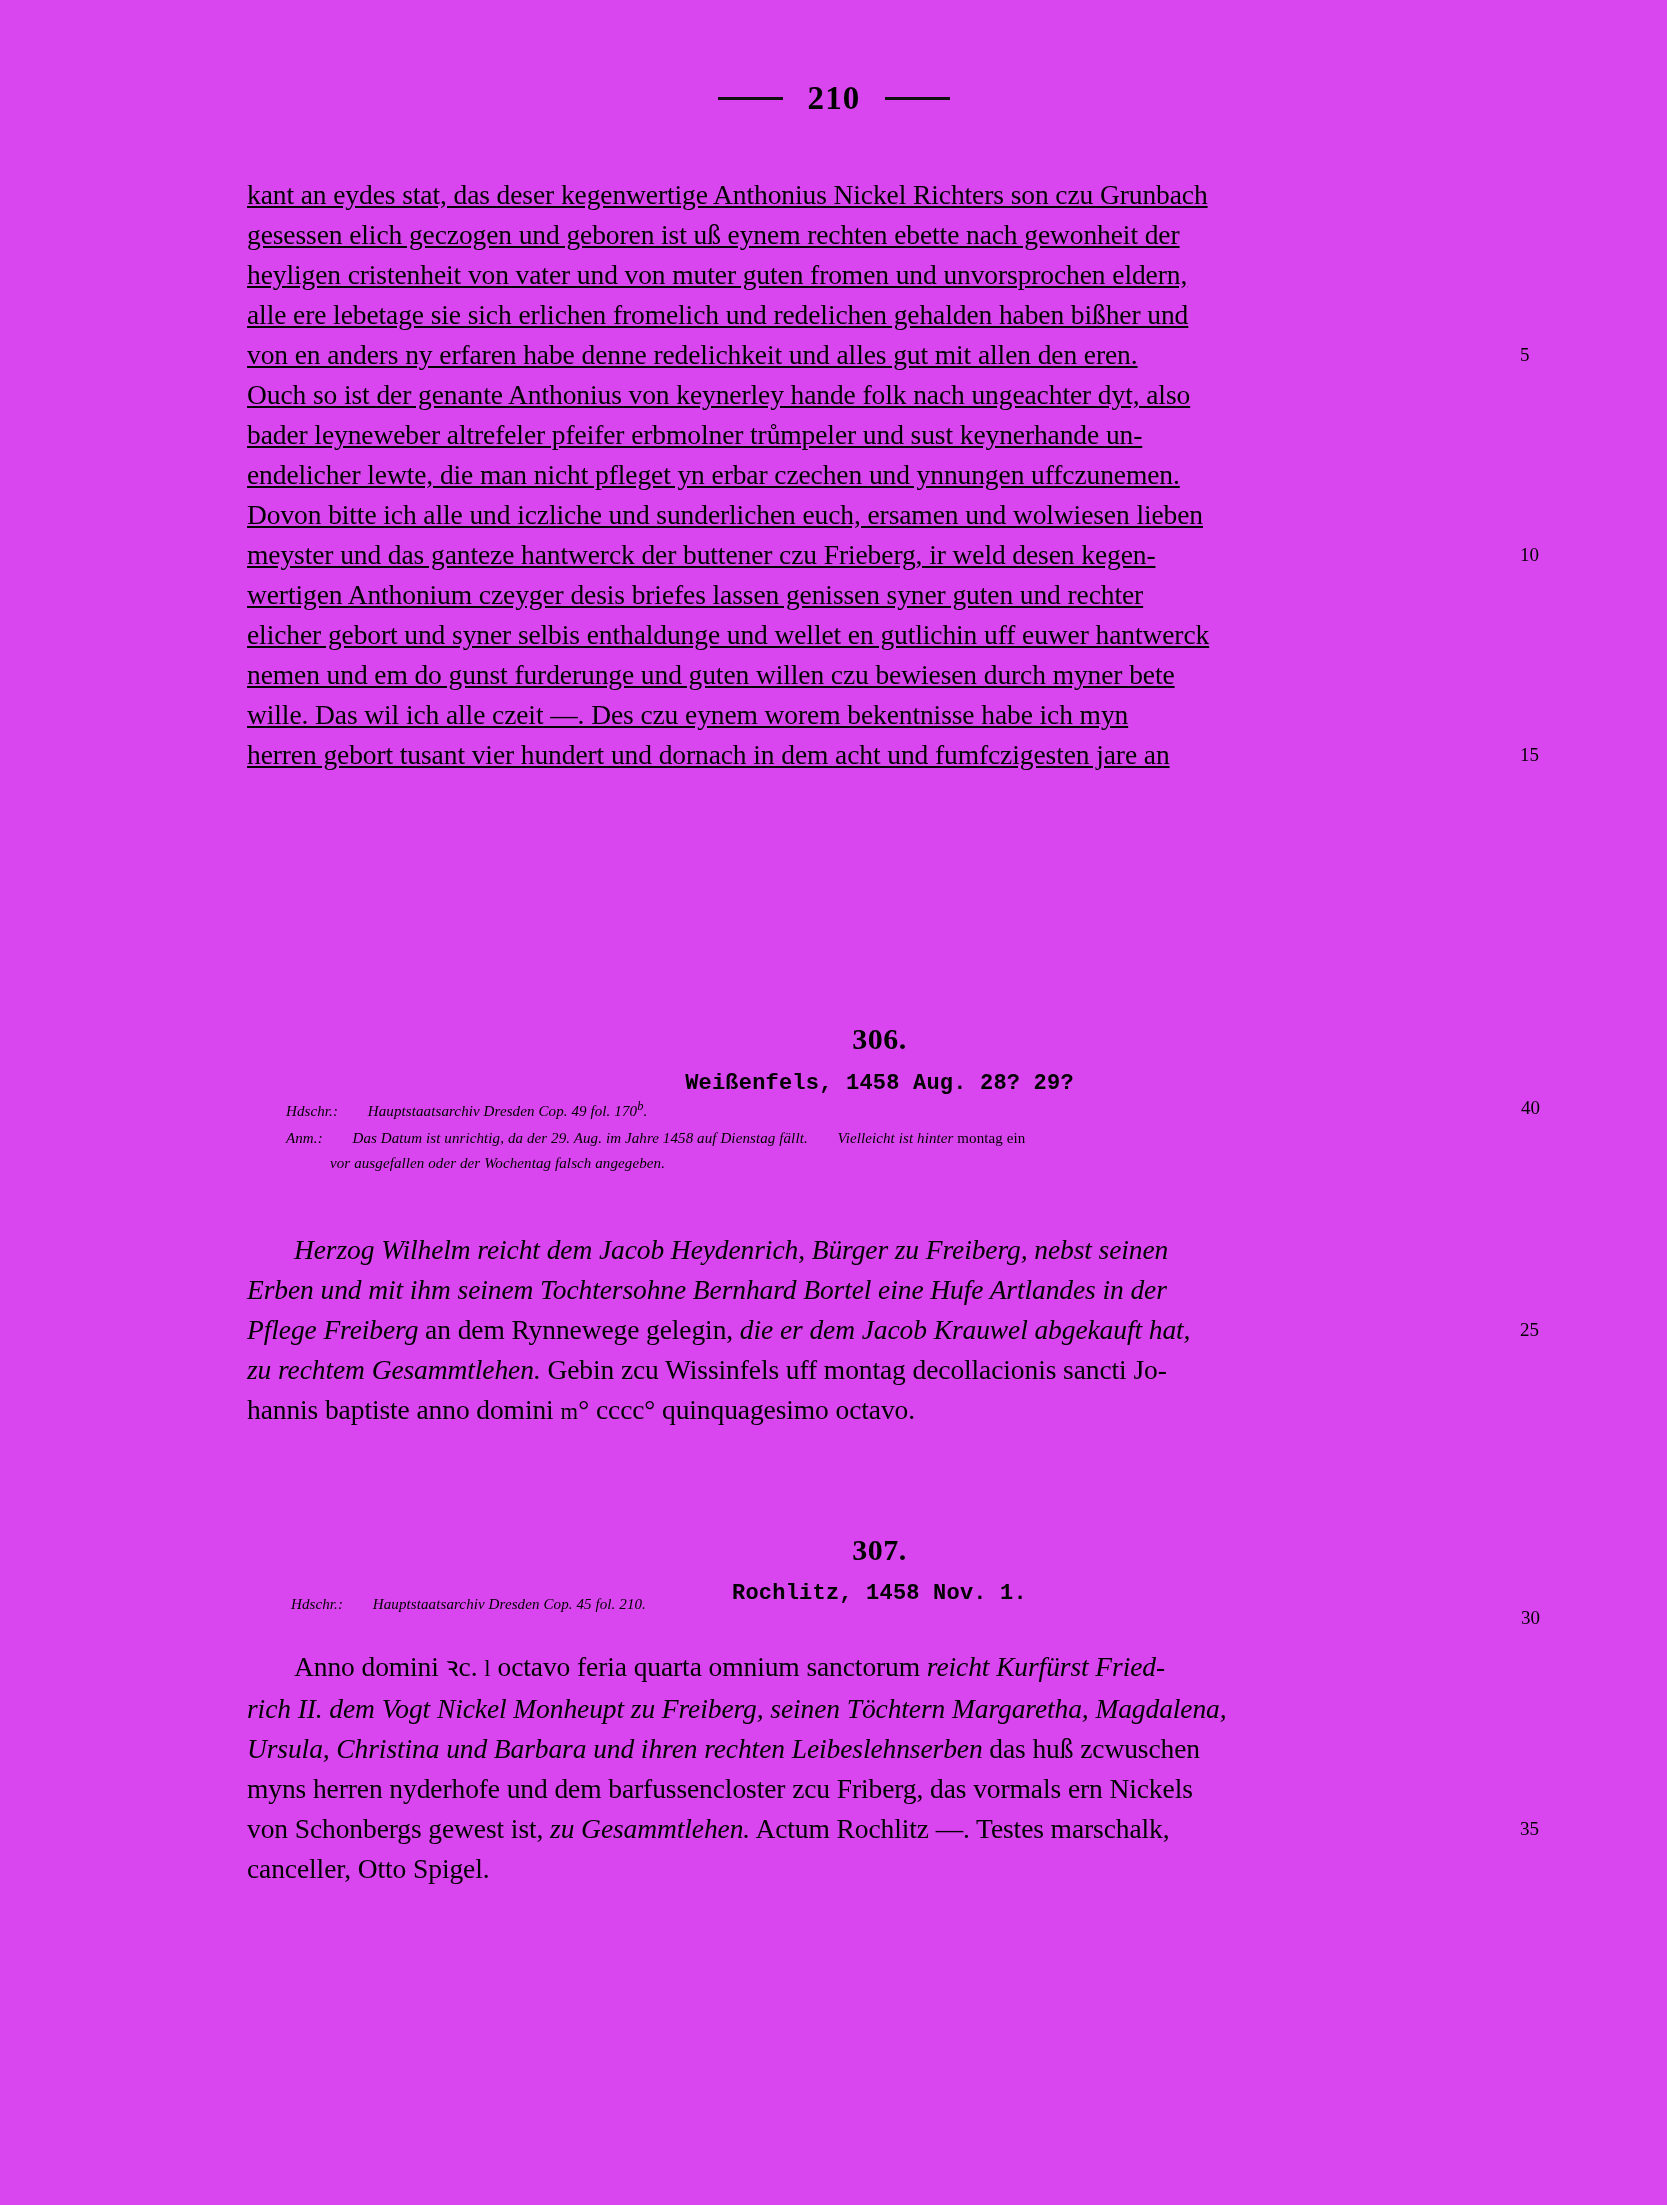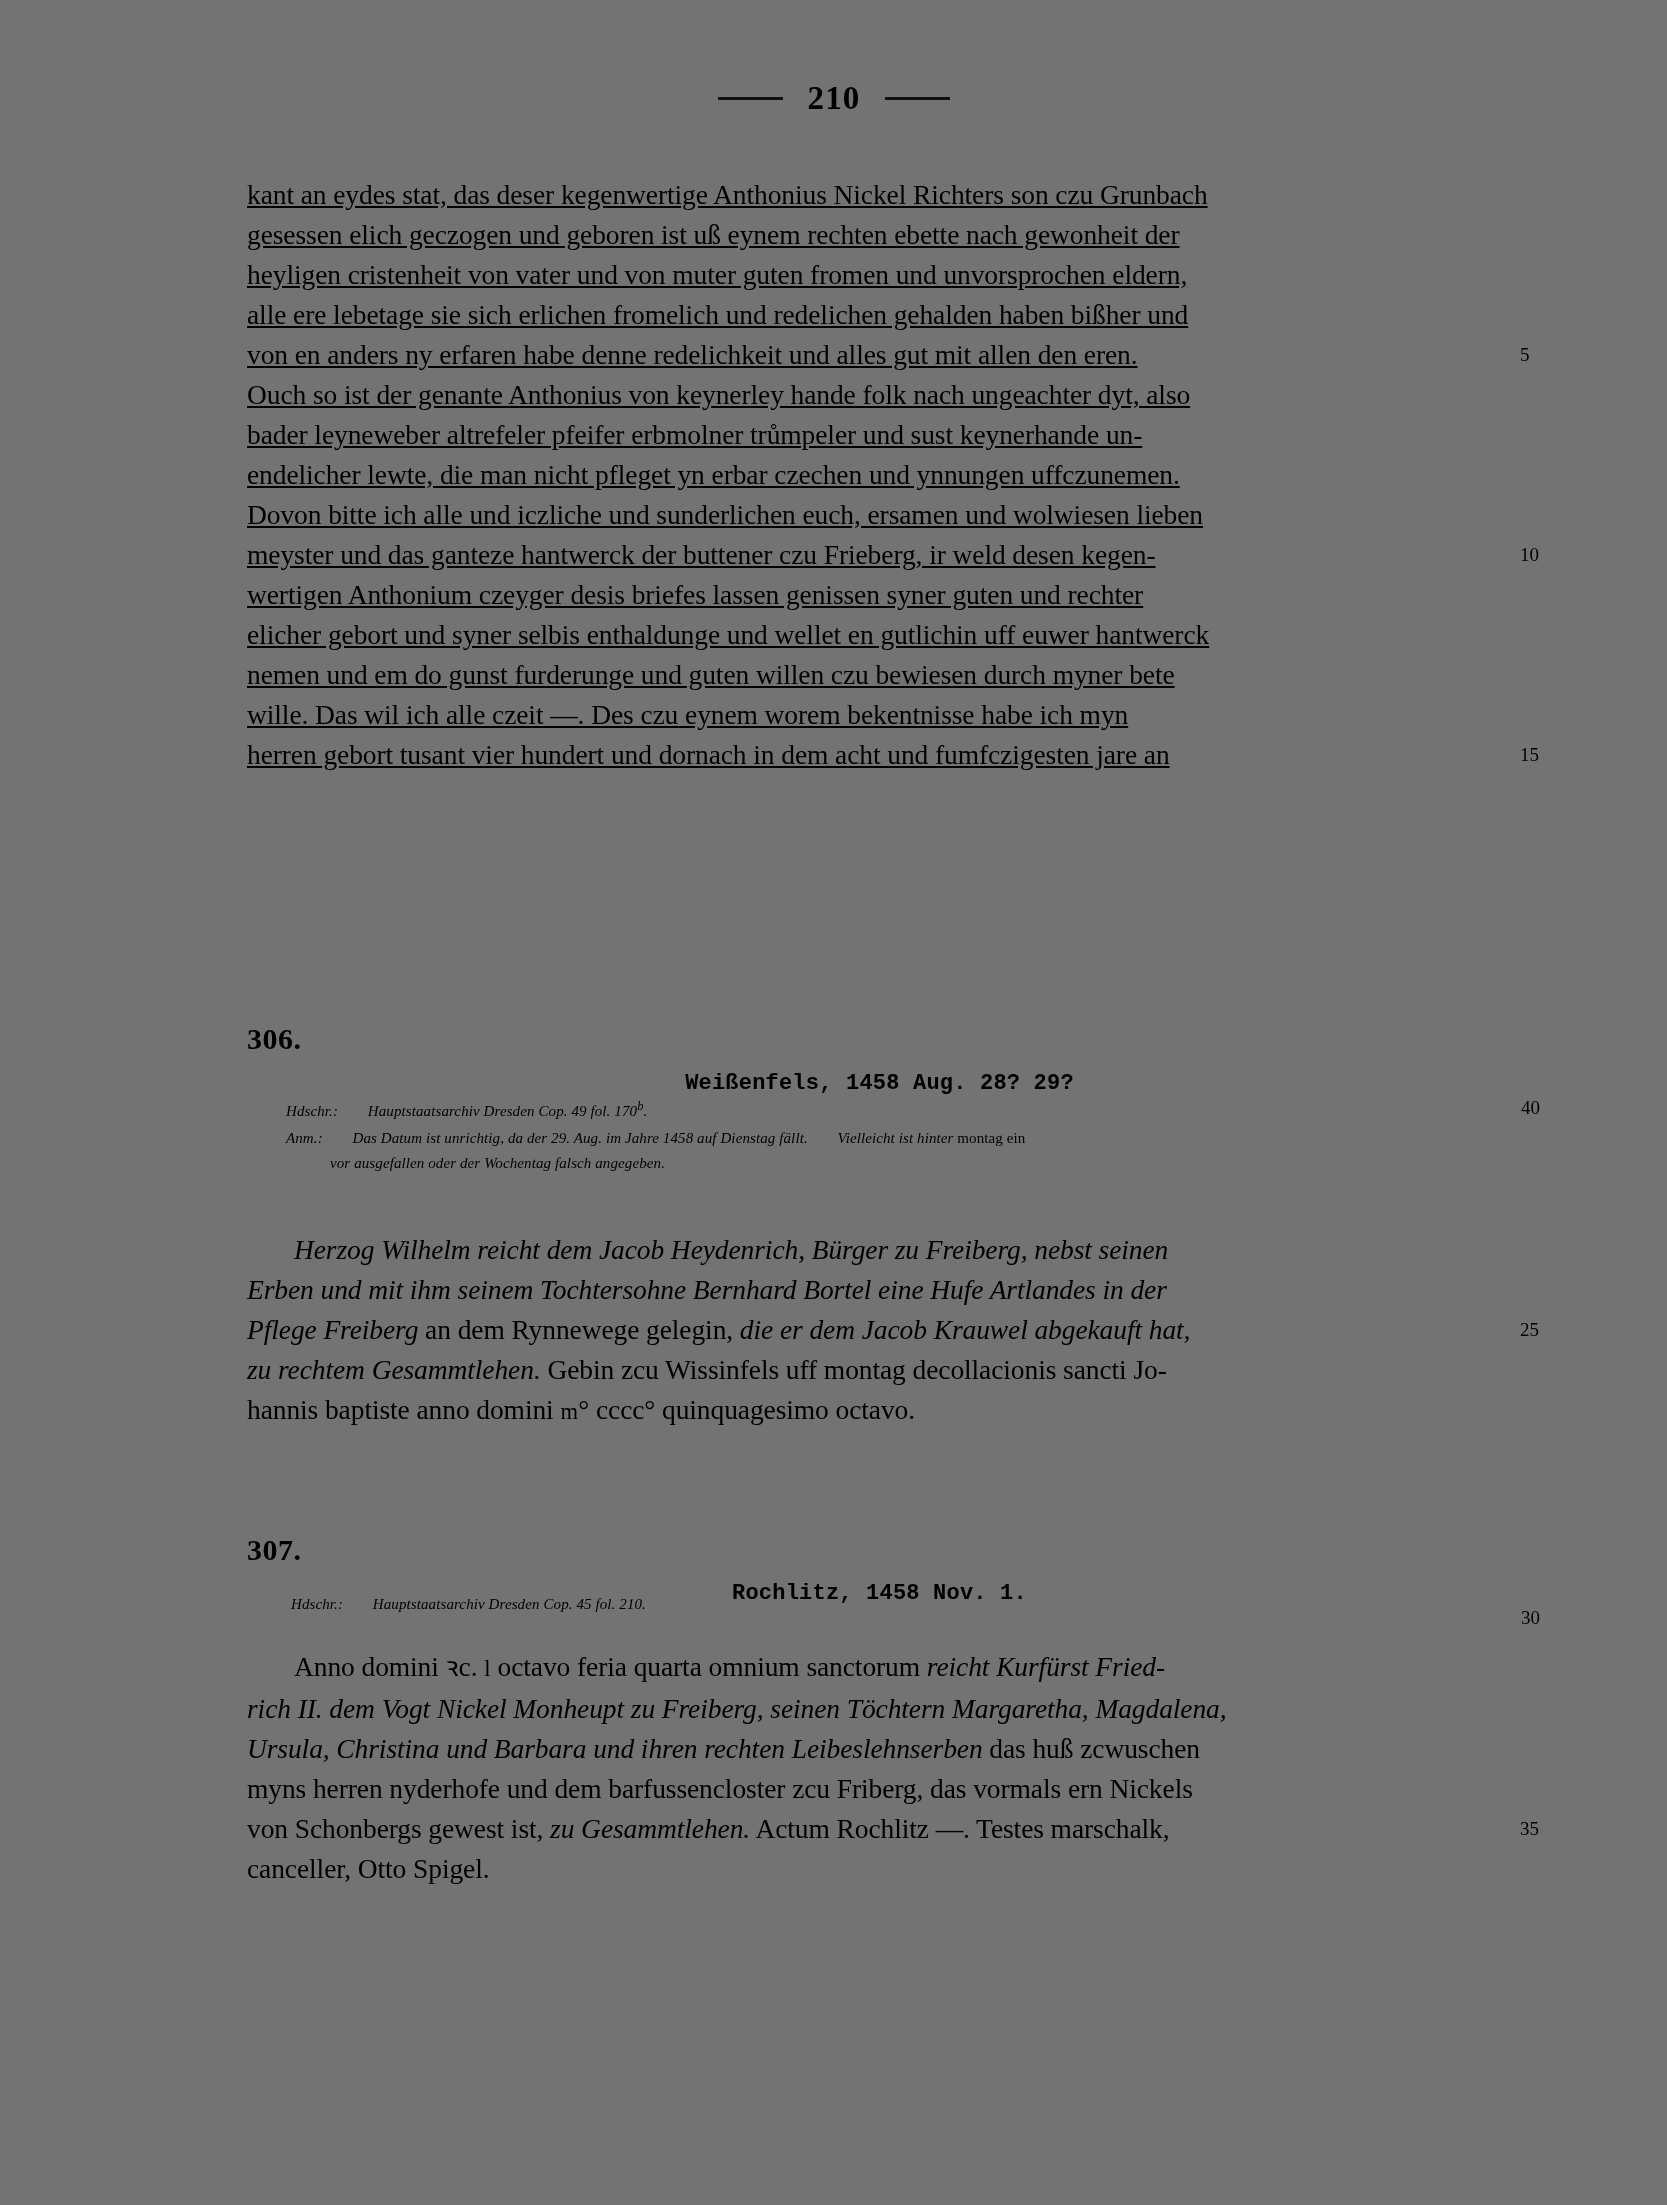--- a/index.html
+++ b/index.html
@@ -8,21 +8,21 @@
     background: #ffffff;
   }
   body {
     font-family: "Liberation Serif", "DejaVu Serif", serif;
     color: #000000;
   }
   #page {
     position: relative;
     width: 1668px;
     height: 2205px;
-    background: #737373;
+    background: #d946ef;
     overflow: hidden;
   }
   
   .running-head {
     position: absolute;
     top: 82px;
     left: 0;
     width: 1668px;
     display: flex;
     align-items: center;
@@ -66,21 +66,21 @@
     font-weight: 400;
     white-space: nowrap;
   }
   .indent {
     display: inline-block;
     width: 47px;
   }
 
   
   .sec-no {
-    text-align: left;
+    text-align: center;
     font-size: 30px;
     font-weight: 700;
     letter-spacing: 0.5px;
     font-family: "Liberation Serif", "DejaVu Serif", serif;
   }
   .dateline {
     text-align: center;
     font-size: 22px;
     font-weight: 700;
     font-family: Liberation Mono, monospace;

